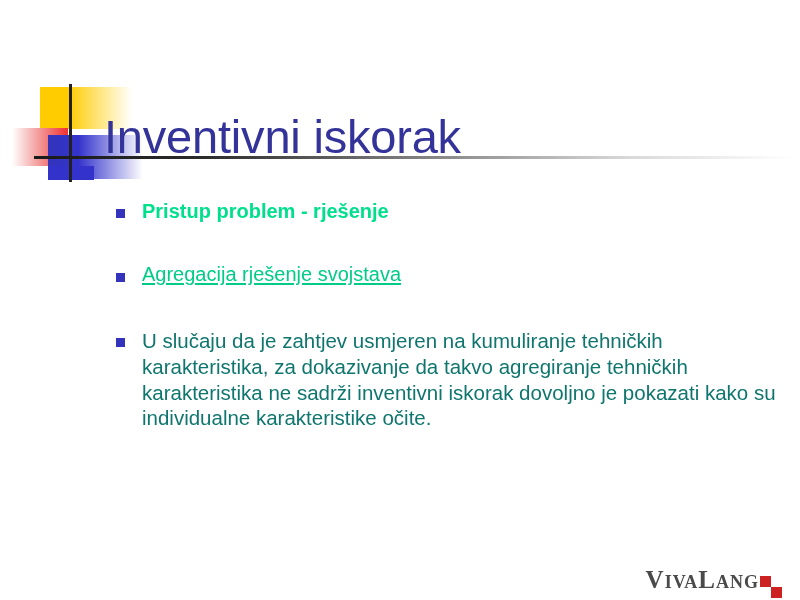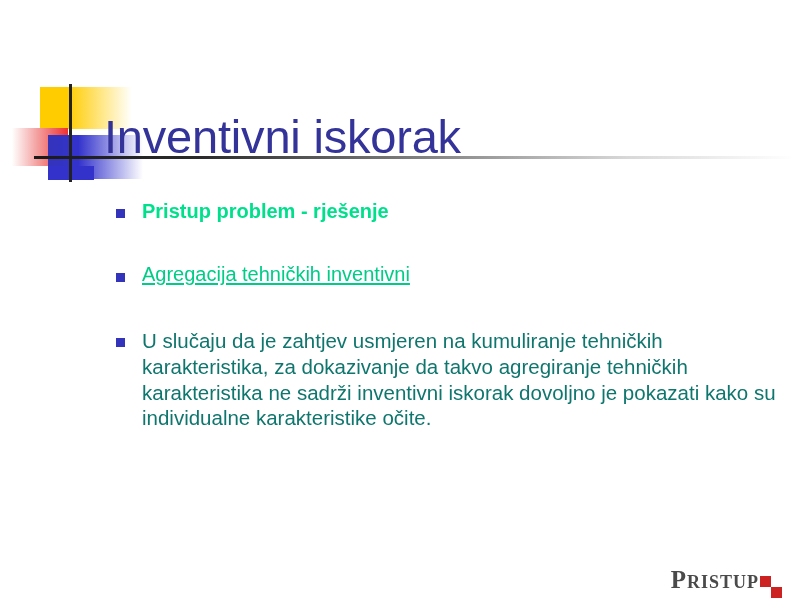--- a/index.html
+++ b/index.html
@@ -177,34 +177,34 @@
     <div class="bullet-row row-1">
       <span class="bullet-mark"></span>
       <div class="bullet-body">
         <div class="lead-text">Pristup problem - rješenje</div>
       </div>
     </div>
 
     <div class="bullet-row row-2">
       <span class="bullet-mark"></span>
       <div class="bullet-body">
-        <span class="link-text">Agregacija tehničkih inventivni</span>
+        <span class="link-text">Agregacija rješenje svojstava</span>
       </div>
     </div>
 
     <div class="bullet-row row-3">
       <span class="bullet-mark"></span>
       <div class="bullet-body">
         <div class="para-text">U slučaju da je zahtjev usmjeren na kumuliranje tehničkih karakteristika, za dokazivanje da takvo agregiranje tehničkih karakteristika ne sadrži inventivni iskorak dovoljno je pokazati kako su individualne karakteristike očite.</div>
       </div>
     </div>
 
   </div>
 
   <div class="watermark">
-    <span class="watermark-text">Pristup</span>
+    <span class="watermark-text">VivaLang</span>
     <span class="watermark-mark">
       <i class="wm-sq-a"></i>
       <i class="wm-sq-b"></i>
     </span>
   </div>
 
 </div>
 
 </body></html>

